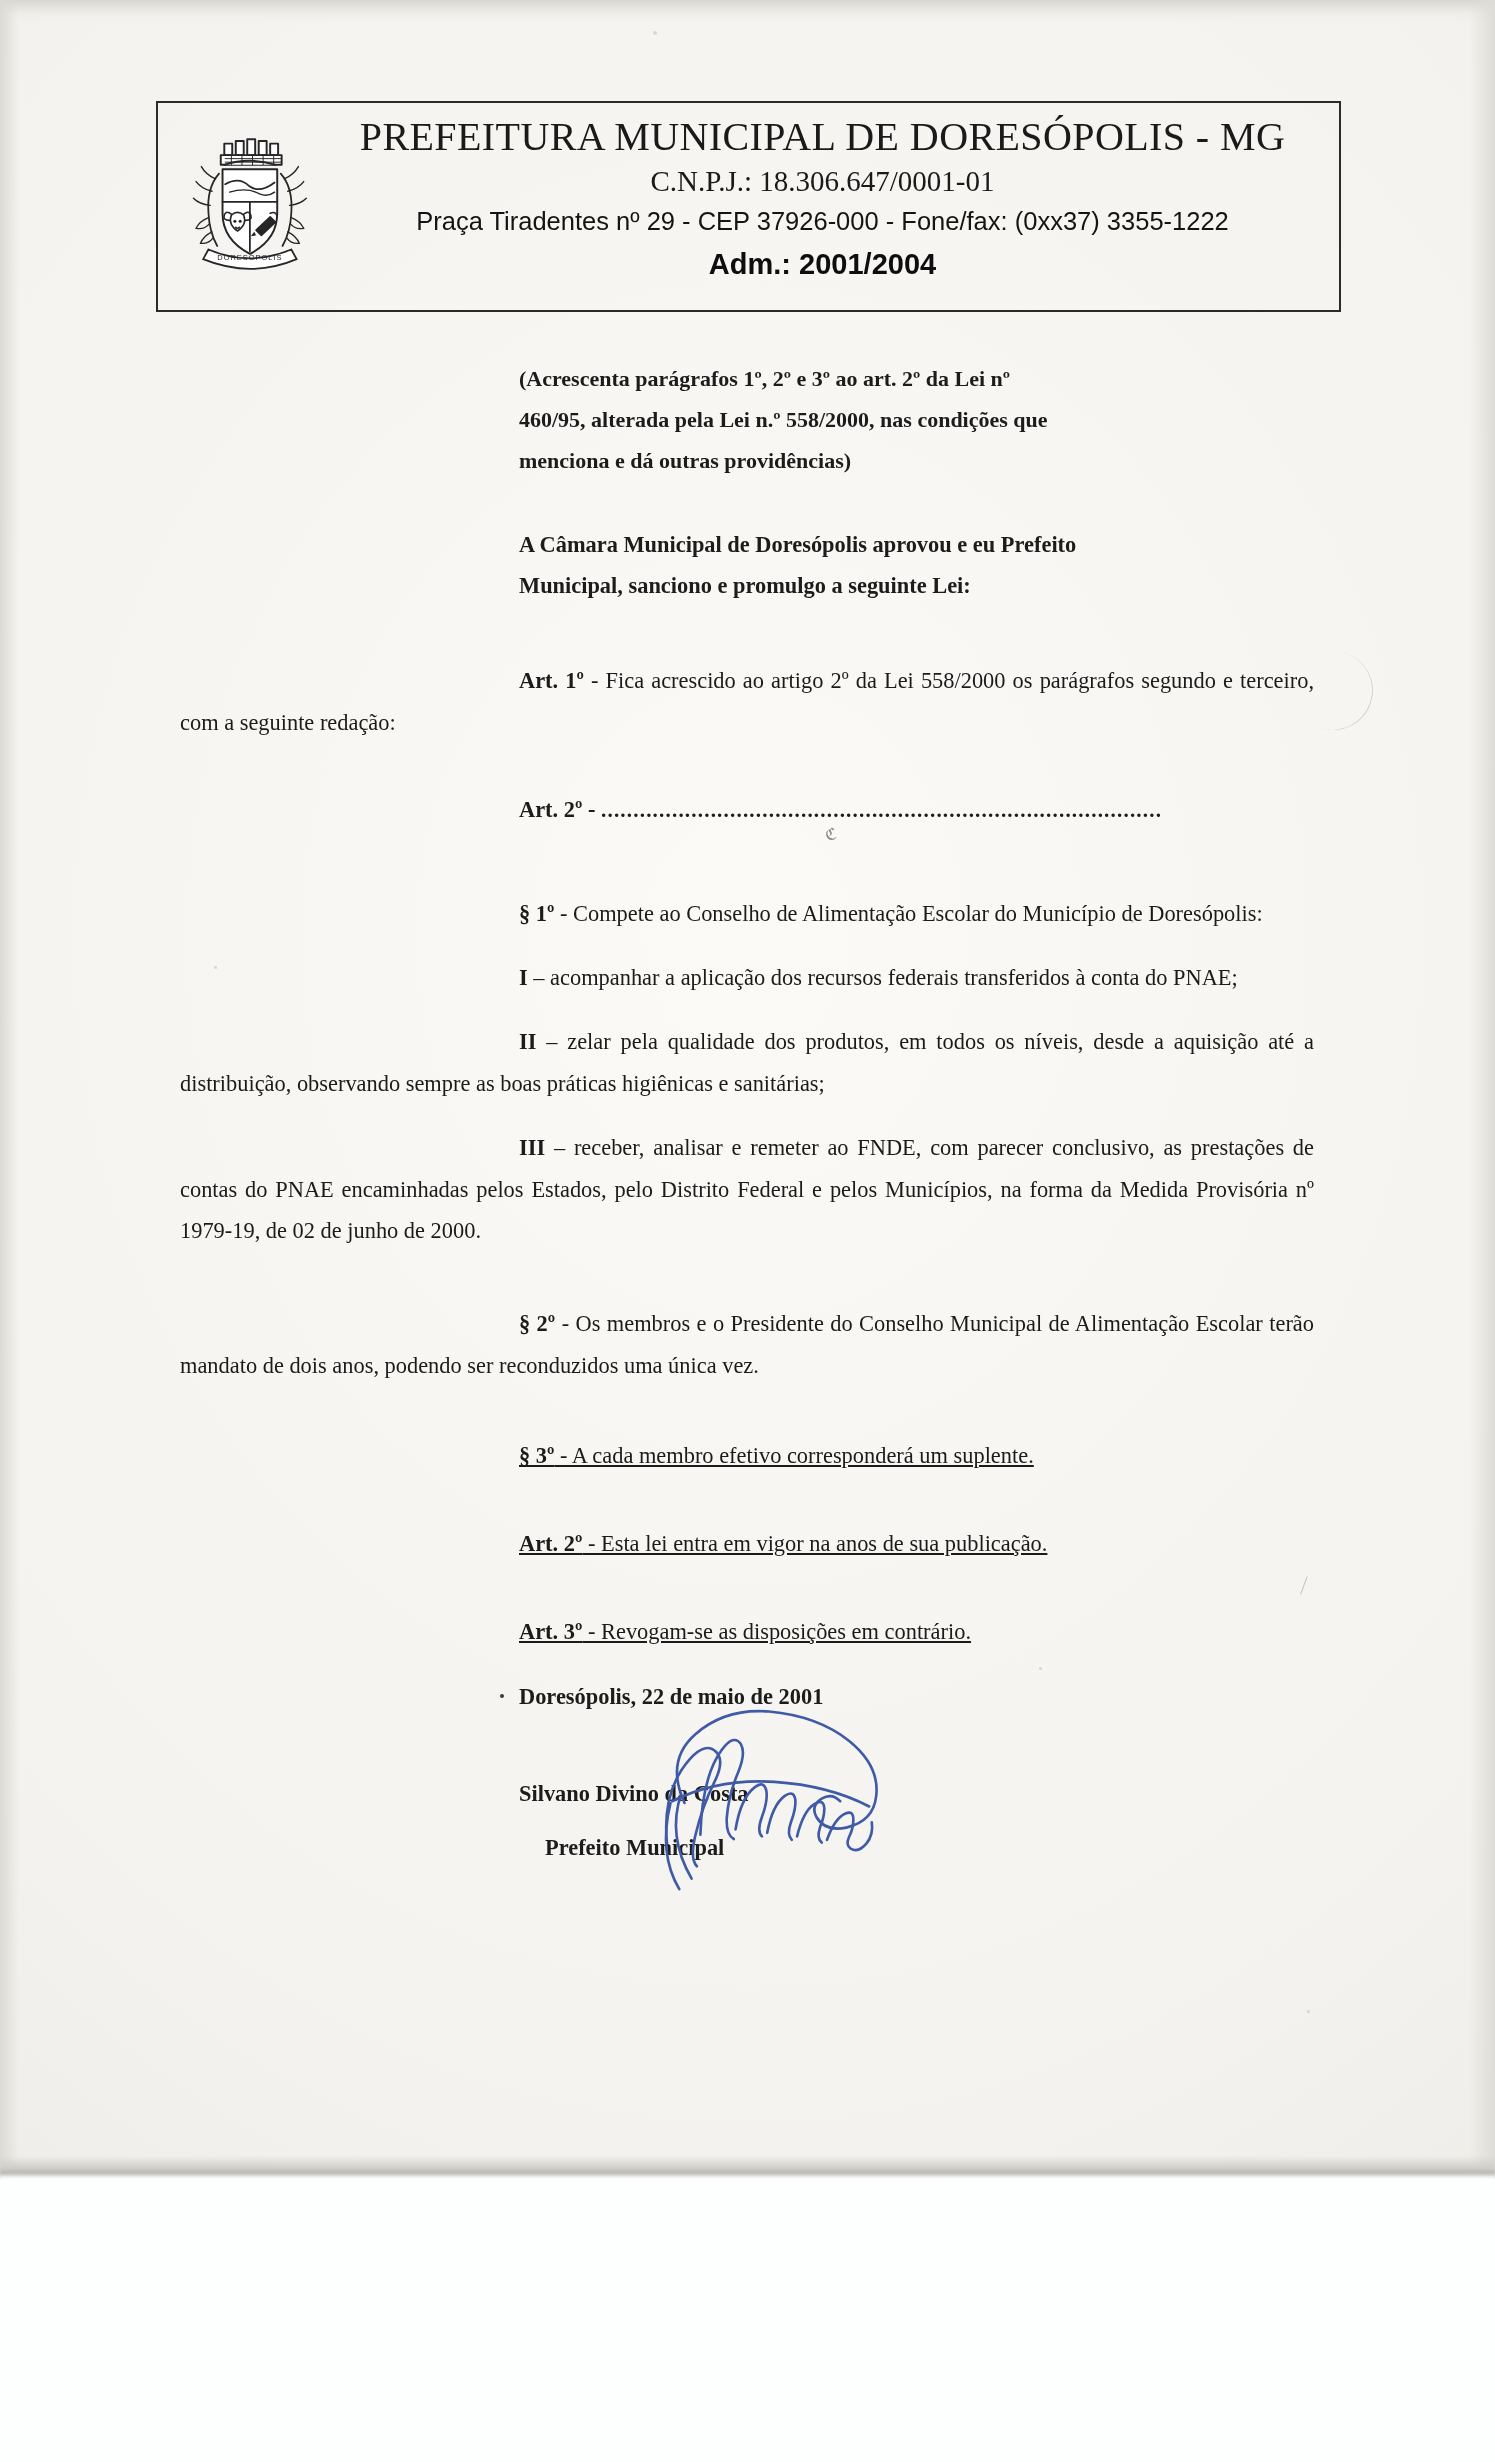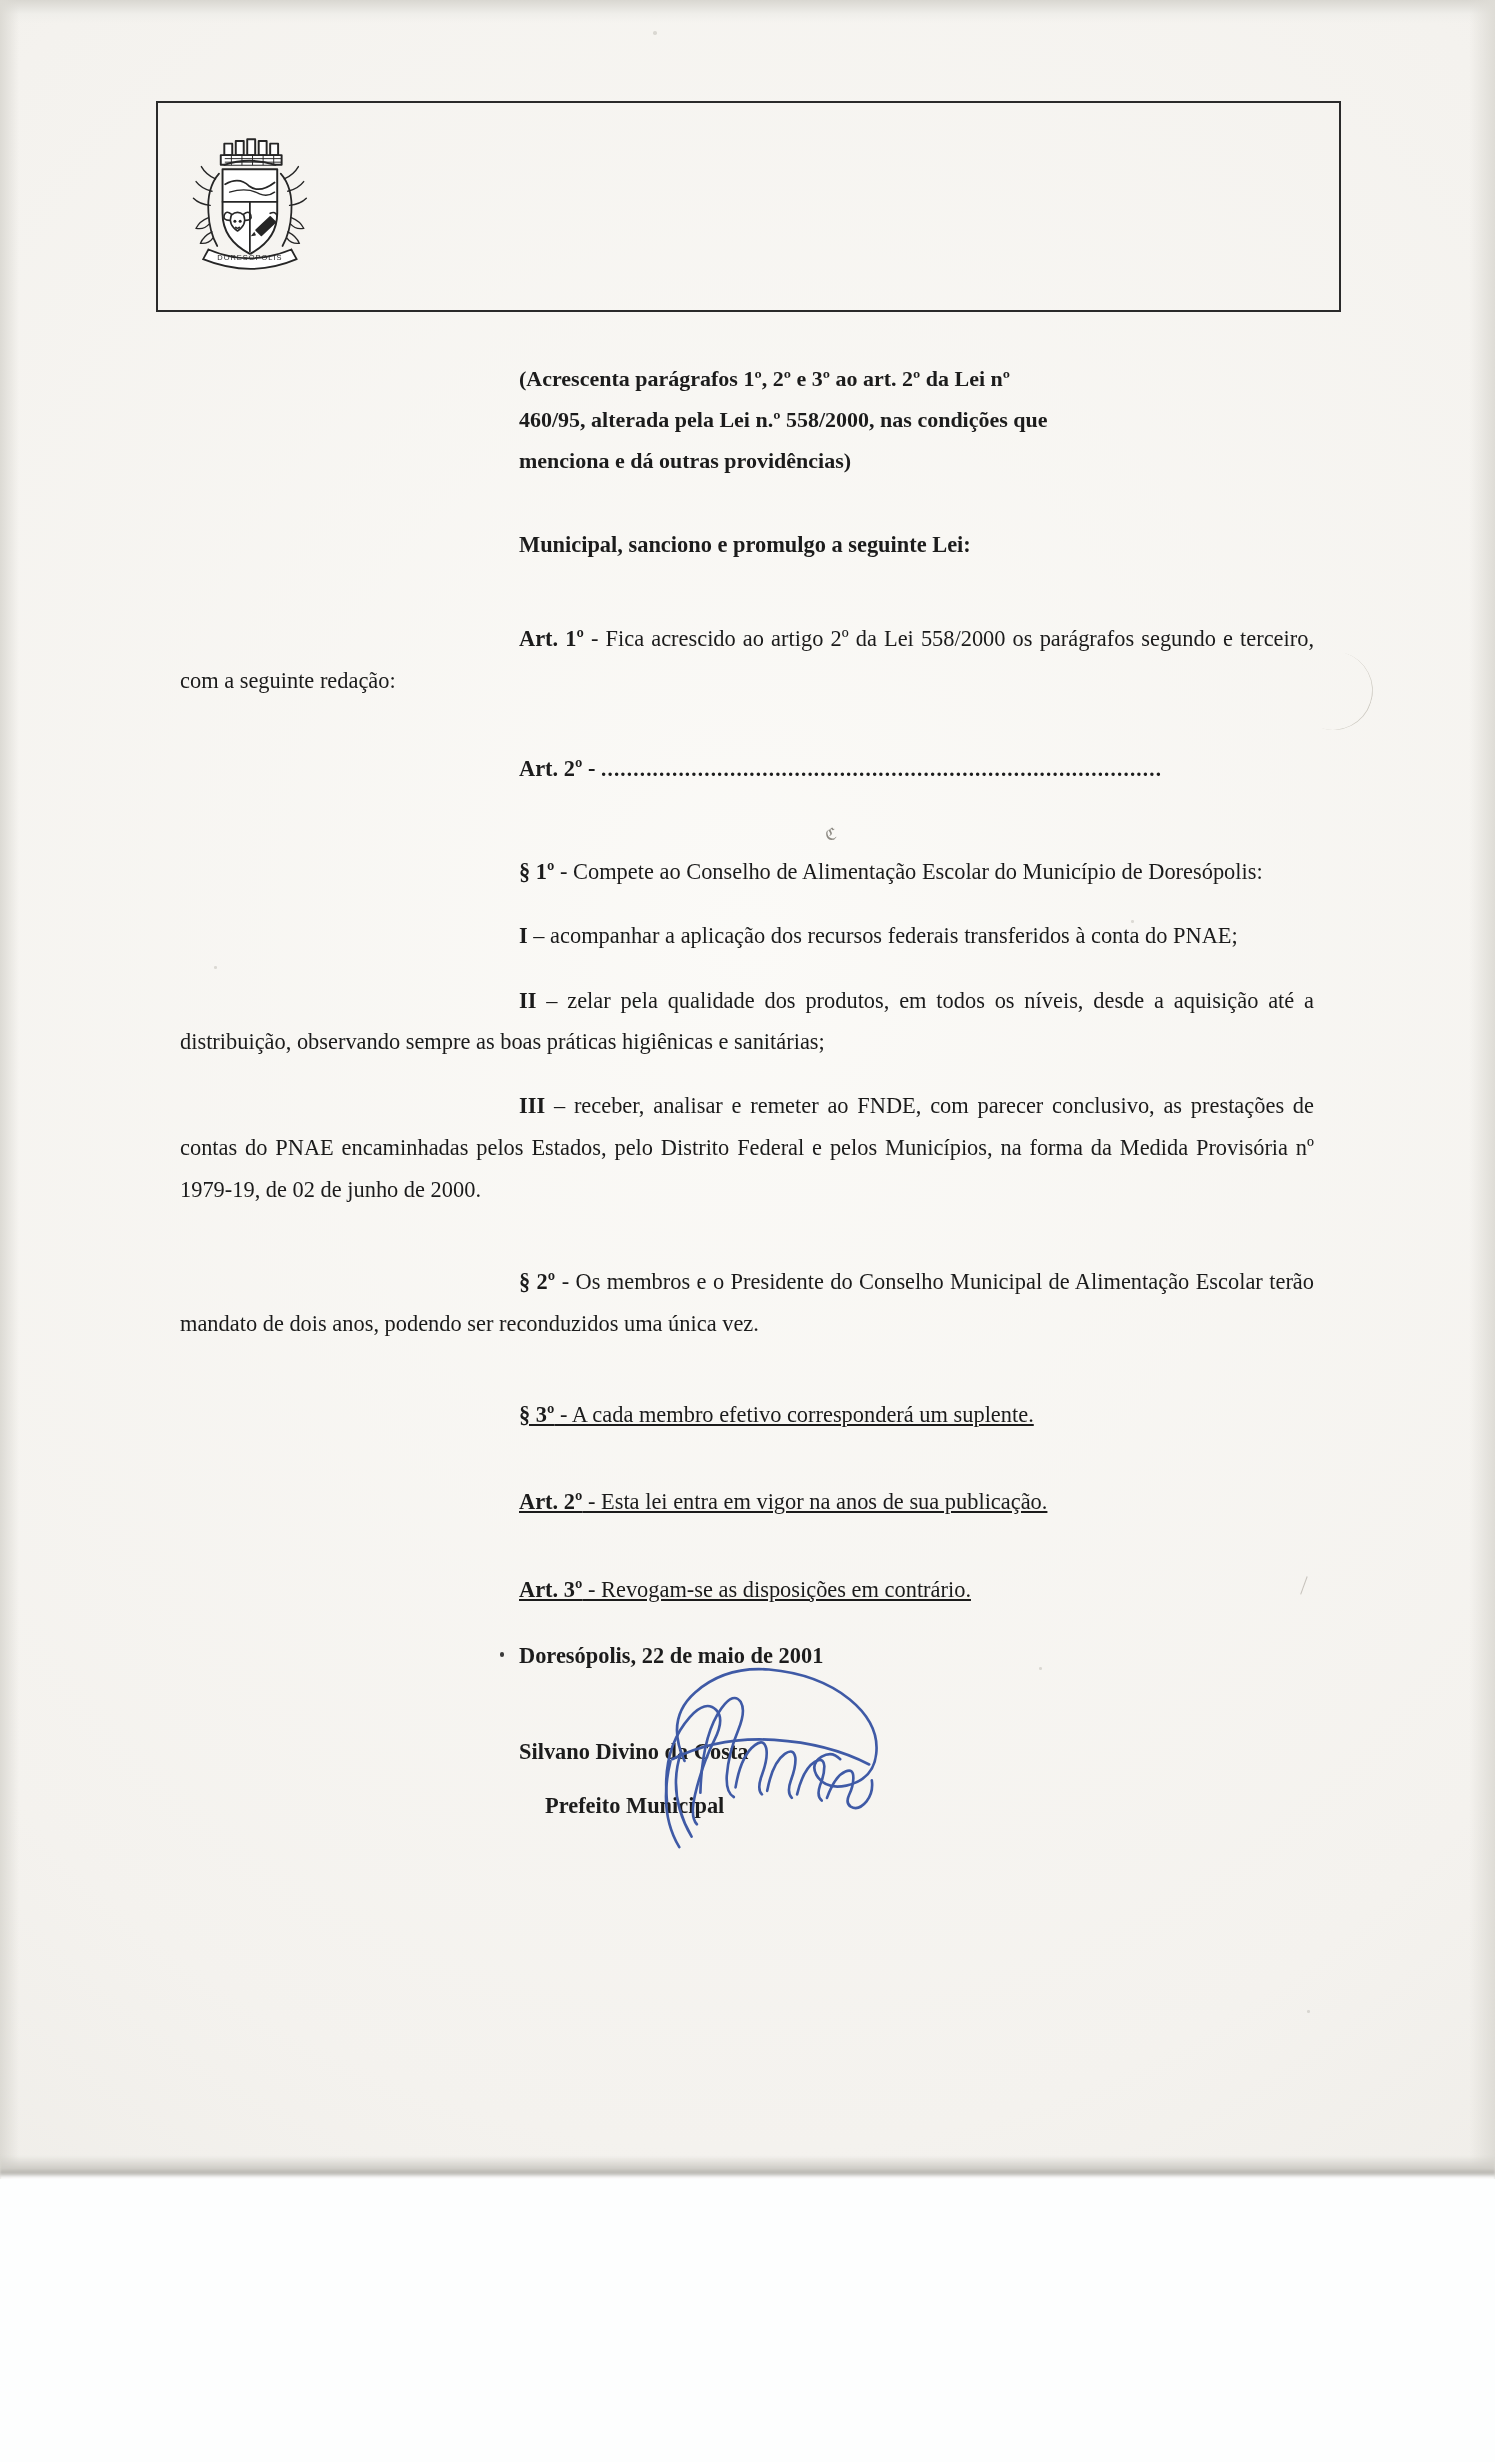--- a/index.html
+++ b/index.html
@@ -339,31 +339,38 @@
           </g>
         </g>
 
         <g>
           <path d="M22 140 q46 20 94 0 l6 11 q-52 22 -106 0 z" fill="#ffffff" stroke="#262626" stroke-width="2"></path>
           <text x="69" y="152" font-family="Liberation Sans, sans-serif" font-size="8.5" text-anchor="middle" fill="#262626" letter-spacing="1.1">DORESÓPOLIS</text>
         </g>
       </svg>
     </div>
 
+    <div class="letterhead-text">
+      <div class="lh-title">PREFEITURA MUNICIPAL DE DORESÓPOLIS - MG</div>
+      <div class="lh-cnpj">C.N.P.J.: 18.306.647/0001-01</div>
+      <div class="lh-address">Praça Tiradentes nº 29 - CEP 37926-000 - Fone/fax: (0xx37) 3355-1222</div>
+      <div class="lh-adm">Adm.: 2001/2004</div>
+    </div>
   </div>
 
   <div class="doc-body">
 
     <div class="law-head">
       <span class="ln">(Acrescenta parágrafos 1º, 2º e 3º ao art. 2º da Lei nº</span>
       <span class="ln">460/95, alterada pela Lei n.º 558/2000, nas condições que</span>
       <span class="ln">menciona e dá outras providências)</span>
     </div>
 
     <div class="preamble">
+      <span class="ln">A Câmara Municipal de Doresópolis aprovou e eu Prefeito</span>
       <span class="ln">Municipal, sanciono e promulgo a seguinte Lei:</span>
     </div>
 
     <p class="blk para" style="margin-top:53px;">
       <span class="bold">Art. 1º</span><span> - Fica acrescido ao artigo 2º da Lei 558/2000 os parágrafos segundo e terceiro, com a seguinte redação:</span>
     </p>
 
     <p class="art2-dots" style="margin-top:46px;">
       <span class="bold">Art. 2º</span><span class="bold"> - </span><span class="dots">.......................................................................................</span>
     </p>

